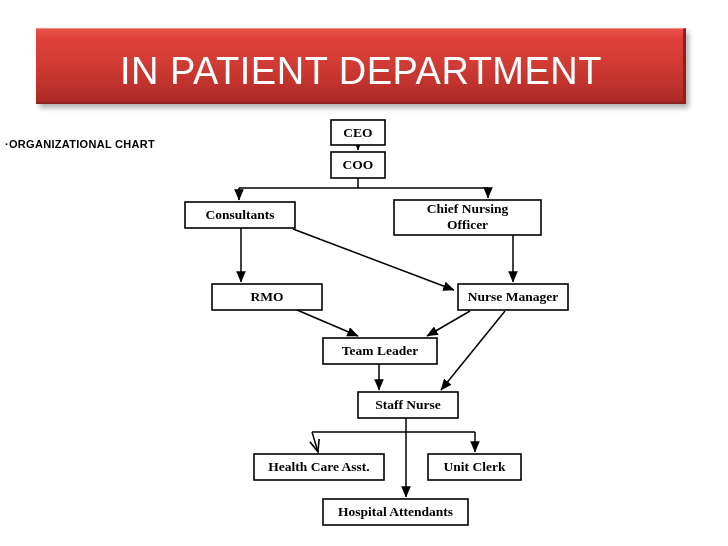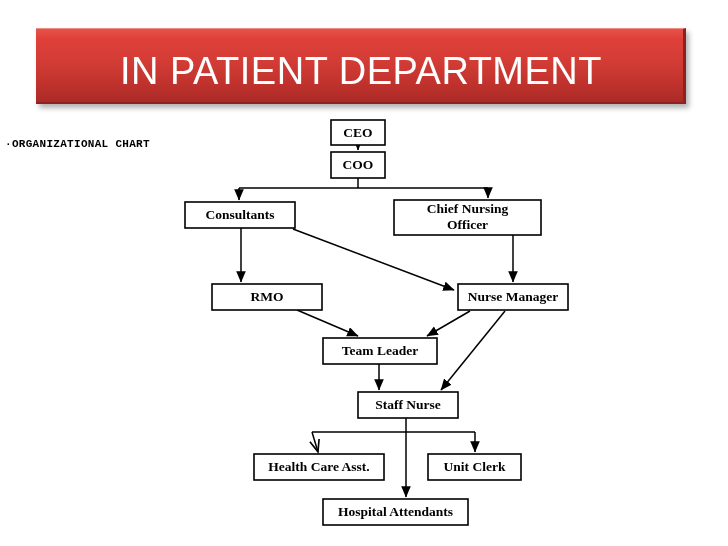--- a/index.html
+++ b/index.html
@@ -50,21 +50,21 @@
     font-weight: 400;
     letter-spacing: 0.5px;
     white-space: nowrap;
   }
 
   
   #subtitle {
     position: absolute;
     left: 5px;
     top: 138px;
-    font-family: Liberation Mono, monospace;
+    font-family: Liberation Sans, sans-serif;
     font-size: 11px;
     font-weight: bold;
     color: #000000;
     letter-spacing: 0.3px;
     white-space: nowrap;
   }
 
   
   #chart-svg {
     position: absolute;

